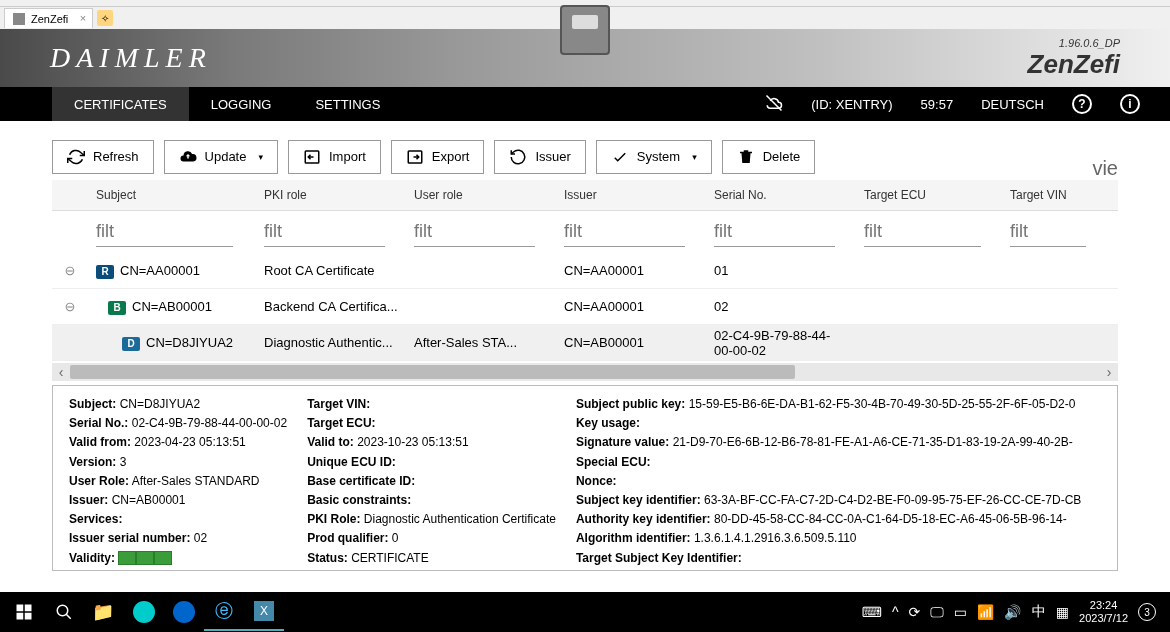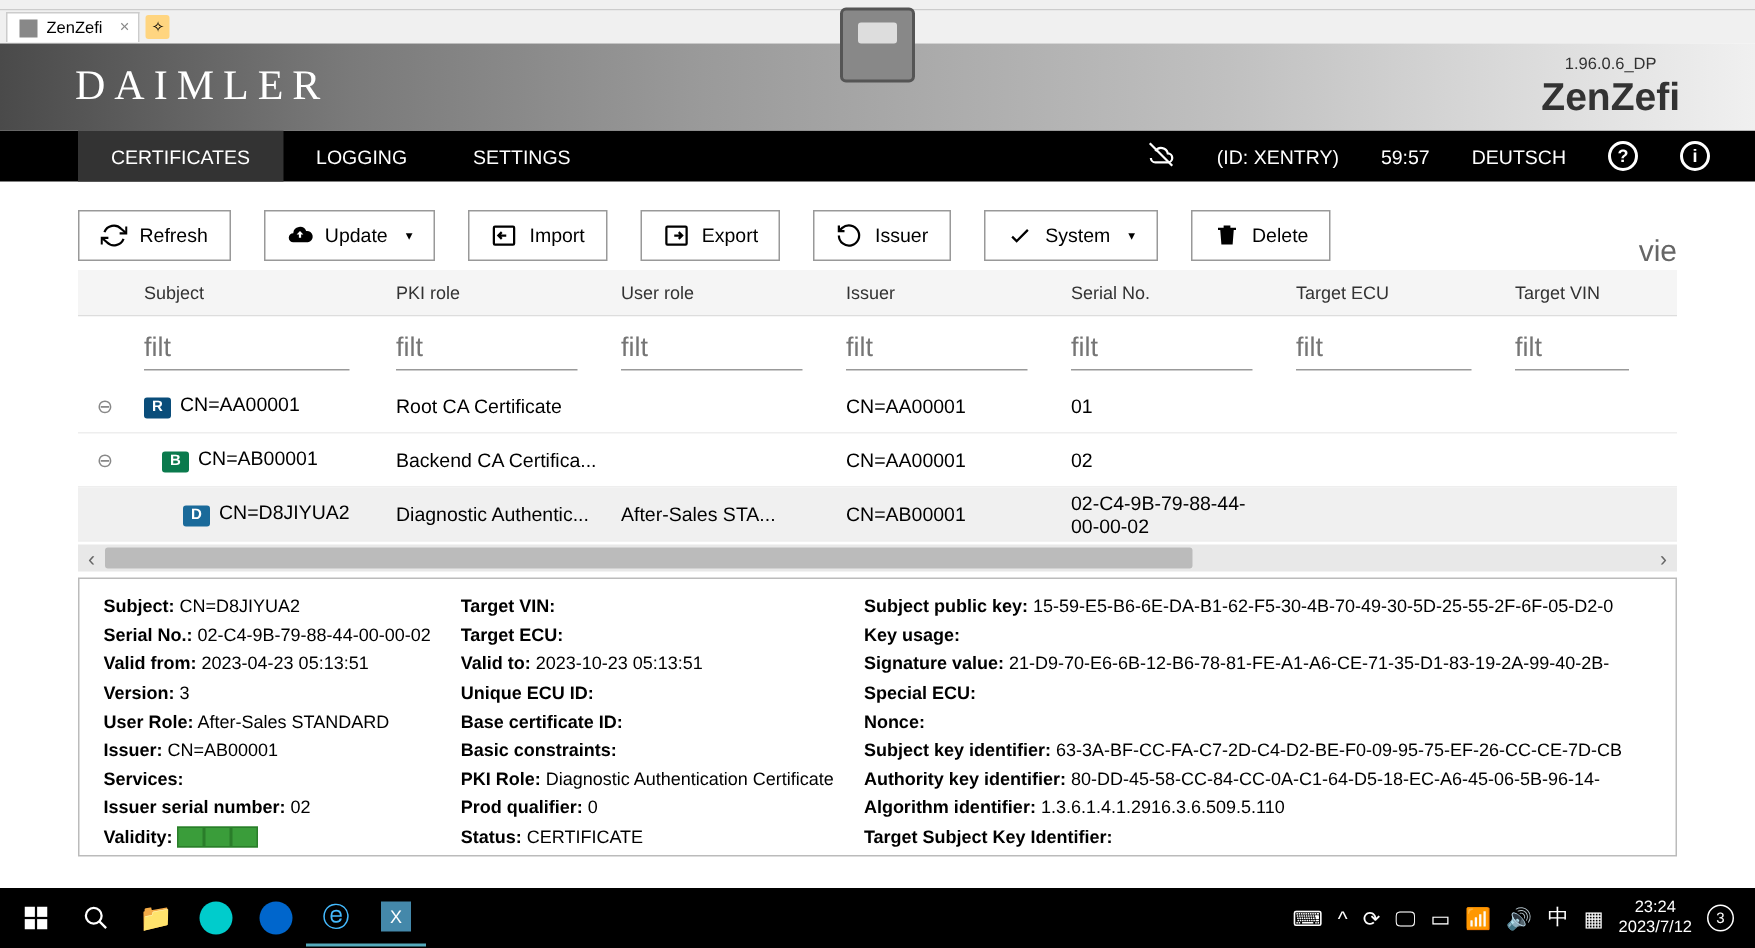--- a/index.html
+++ b/index.html
@@ -7,39 +7,39 @@
 
 .browser-chrome { height: 7px; background: #f0f0f0; border-bottom: 1px solid #ccc; }
 .tab-bar { height: 22px; background: #f0f0f0; display: flex; align-items: center; padding-left: 4px; }
 .browser-tab { background: #fff; border: 1px solid #ccc; border-bottom: none; padding: 2px 24px 2px 8px; font-size: 11px; position: relative; height: 20px; display: flex; align-items: center; }
 .tab-close { position: absolute; right: 6px; top: 3px; font-size: 11px; color: #888; cursor: pointer; }
 .new-tab { width: 16px; height: 16px; background: #ffd580; border-radius: 2px; margin-left: 4px; display: flex; align-items: center; justify-content: center; font-size: 10px; }
 
 .header-banner {
   height: 58px;
   background: linear-gradient(90deg, #4a4a4a 0%, #7a7a7a 20%, #9a9a9a 40%, #c0c0c0 70%, #f0f0f0 100%);
-  display: flex; align-items: center; justify-content: space-between; padding: 0 50px; position: relative;
+  display: flex; align-items: center; justify-content: space-between; padding: 0 50px; position: relative; font-style: italic;
 }
 .logo { color: #fff; font-size: 28px; font-weight: 300; letter-spacing: 6px; font-family: 'Times New Roman', serif; }
 .device-icon { position: absolute; left: 50%; top: -24px; transform: translateX(-50%); width: 50px; height: 50px; background: #888; border-radius: 4px; border: 2px solid #555; }
 .device-icon::after { content: ""; position: absolute; top: 8px; left: 10px; width: 26px; height: 14px; background: #ddd; border-radius: 2px; }
-.header-right { text-align: center; color: #333; margin-left: 12px; }
+.header-right { text-align: right; color: #333; margin-left: 12px; }
 .version-text { font-size: 11px; }
 .app-name { font-size: 26px; font-weight: bold; }
 
 .nav-bar { height: 34px; background: #000; display: flex; align-items: center; padding: 0 0 0 0; color: #fff; }
 .nav-tab { padding: 0 22px; height: 34px; display: flex; align-items: center; font-size: 13px; cursor: pointer; }
 .nav-tab.active { background: #333; }
 .nav-tab:first-child { margin-left: 52px; }
 .nav-spacer { flex: 1; }
 .nav-info { display: flex; align-items: center; gap: 28px; padding-right: 30px; font-size: 13px; }
 .info-circle { width: 20px; height: 20px; border: 2px solid #fff; border-radius: 50%; display: inline-flex; align-items: center; justify-content: center; font-size: 12px; font-weight: bold; cursor: pointer; }
 
 .content-area { padding: 12px 52px 0 52px; }
-.toolbar { display: flex; gap: 22px; align-items: center; }
+.toolbar { display: flex; gap: 10px; align-items: center; }
 .tool-btn { border: 1px solid #999; background: #fff; padding: 7px 14px; font-size: 13px; display: flex; align-items: center; gap: 8px; cursor: pointer; }
 .tool-btn.dropdown::after { content: "▾"; font-size: 9px; margin-left: 4px; }
 .icon-svg { width: 18px; height: 18px; }
 .toolbar-spacer { flex: 1; }
 .view-text { font-size: 20px; color: #666; margin-top: 24px; }
 
 .table-wrap { }
 .table-header { display: flex; background: #f5f5f5; border-bottom: 1px solid #ddd; }
 .filter-row { display: flex; background: #fff; }
 .col { padding: 6px 8px; font-size: 13px; }

